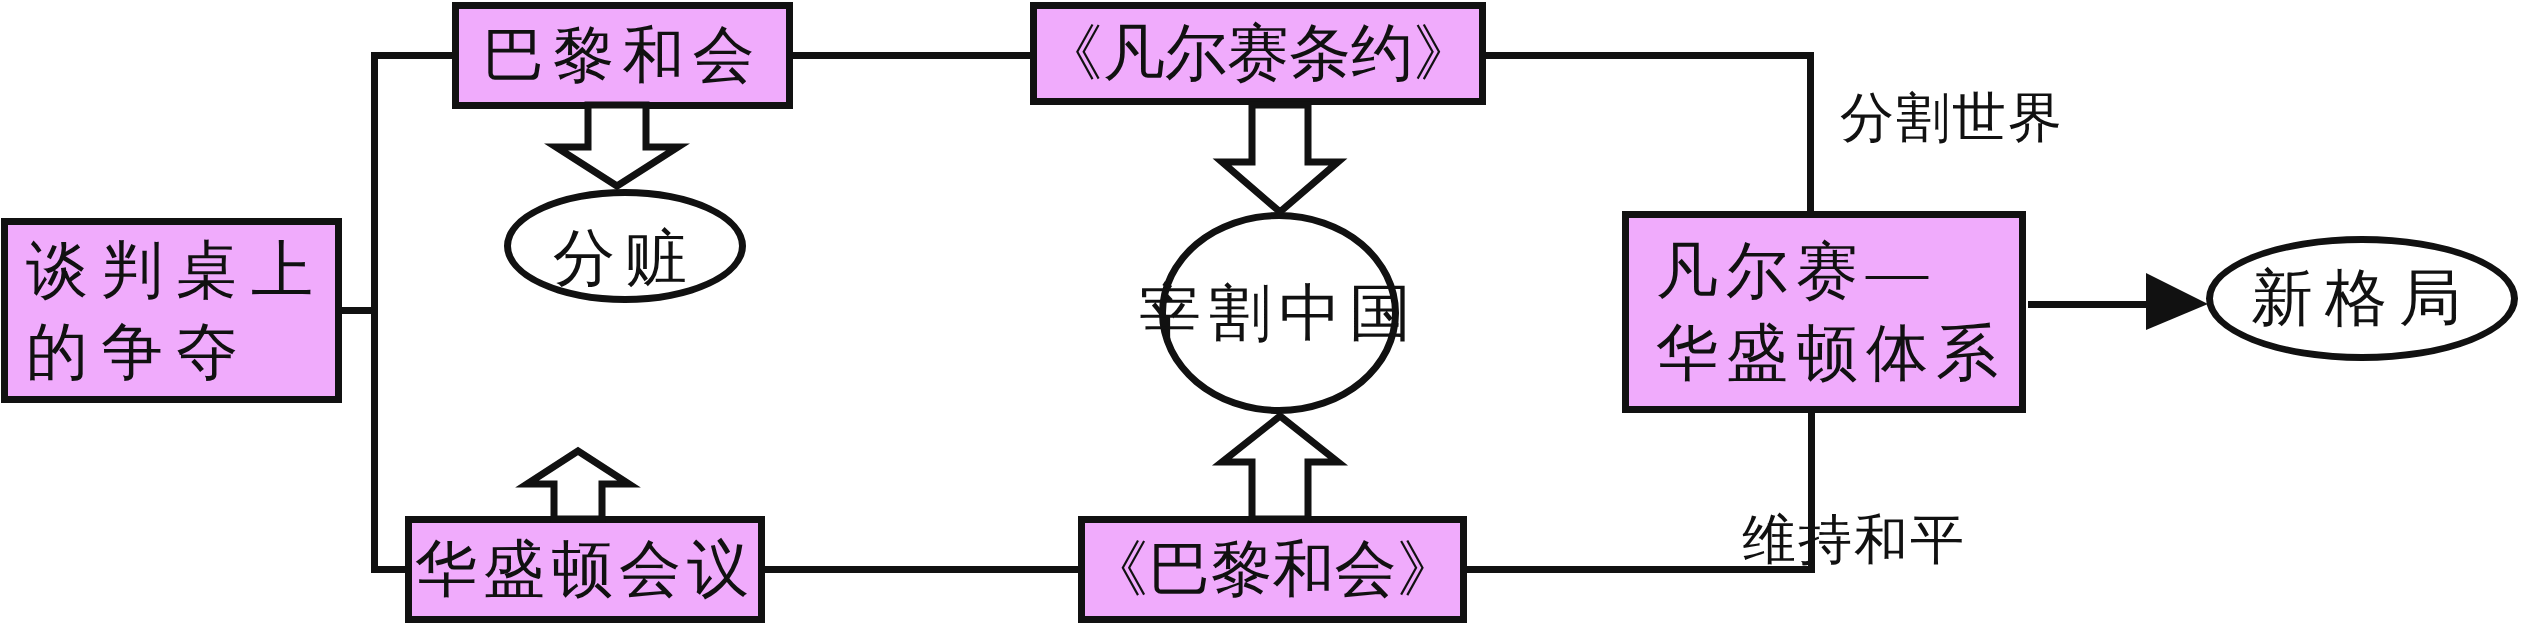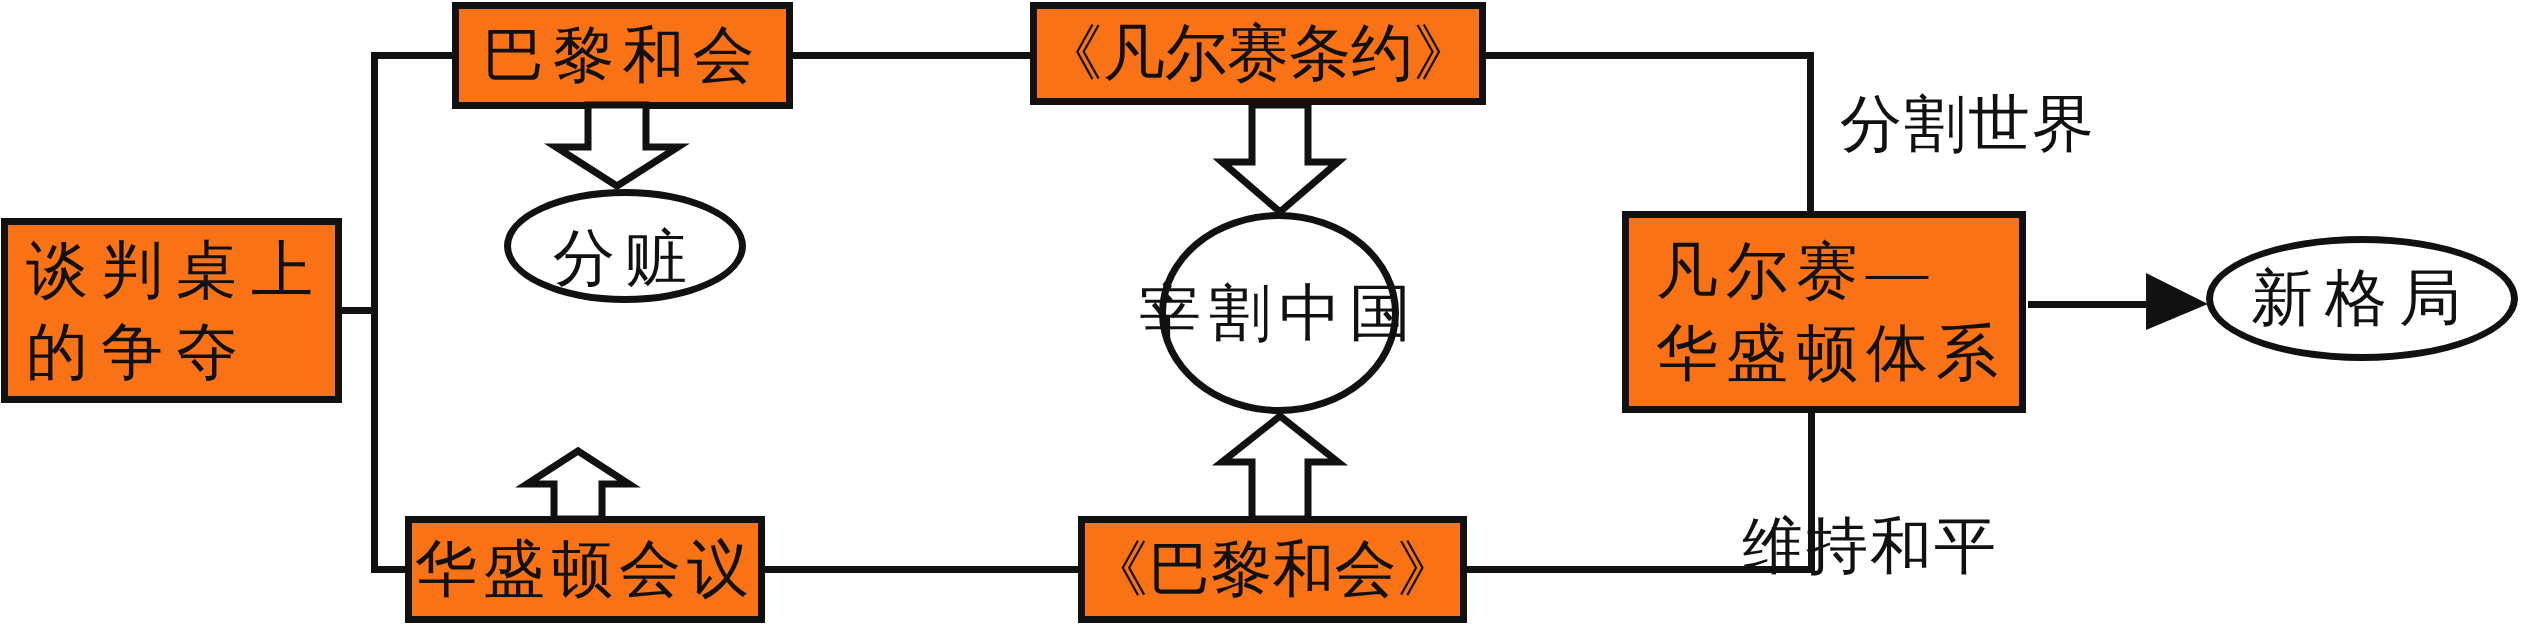--- a/index.html
+++ b/index.html
@@ -10,21 +10,21 @@
     height: 627px;
     background: #ffffff;
     font-family: "Liberation Serif", "DejaVu Serif", serif;
     color: #111111;
     overflow: hidden;
   }
   .ln { position: absolute; background: #111111; z-index: 1; }
   .box {
     position: absolute;
     border: 7px solid #111111;
-    background: #f97316;
+    background: #f0abfc;
     display: flex;
     align-items: center;
     justify-content: center;
     z-index: 2;
     font-family: Liberation Serif, serif;
   }
   .oval {
     position: absolute;
     border: 7px solid #111111;
     border-radius: 50%;
@@ -45,21 +45,21 @@
   .multiline {
     display: flex;
     flex-direction: column;
     align-items: flex-start;
   }
   .multiline .lbl { line-height: 82px; }
   .carve-lines { display: flex; flex-direction: row; align-items: center; }
   .carve-lines .lbl { line-height: 78px; letter-spacing: 8px; }
   .ann {
     position: absolute;
-    font-size: 62px;
+    font-size: 54px;
     letter-spacing: 2px;
     white-space: nowrap;
     z-index: 4;
     font-family: Liberation Mono, monospace;
   }
   .arrows {
     position: absolute;
     left: 0; top: 0;
     z-index: 3;
     pointer-events: none;

